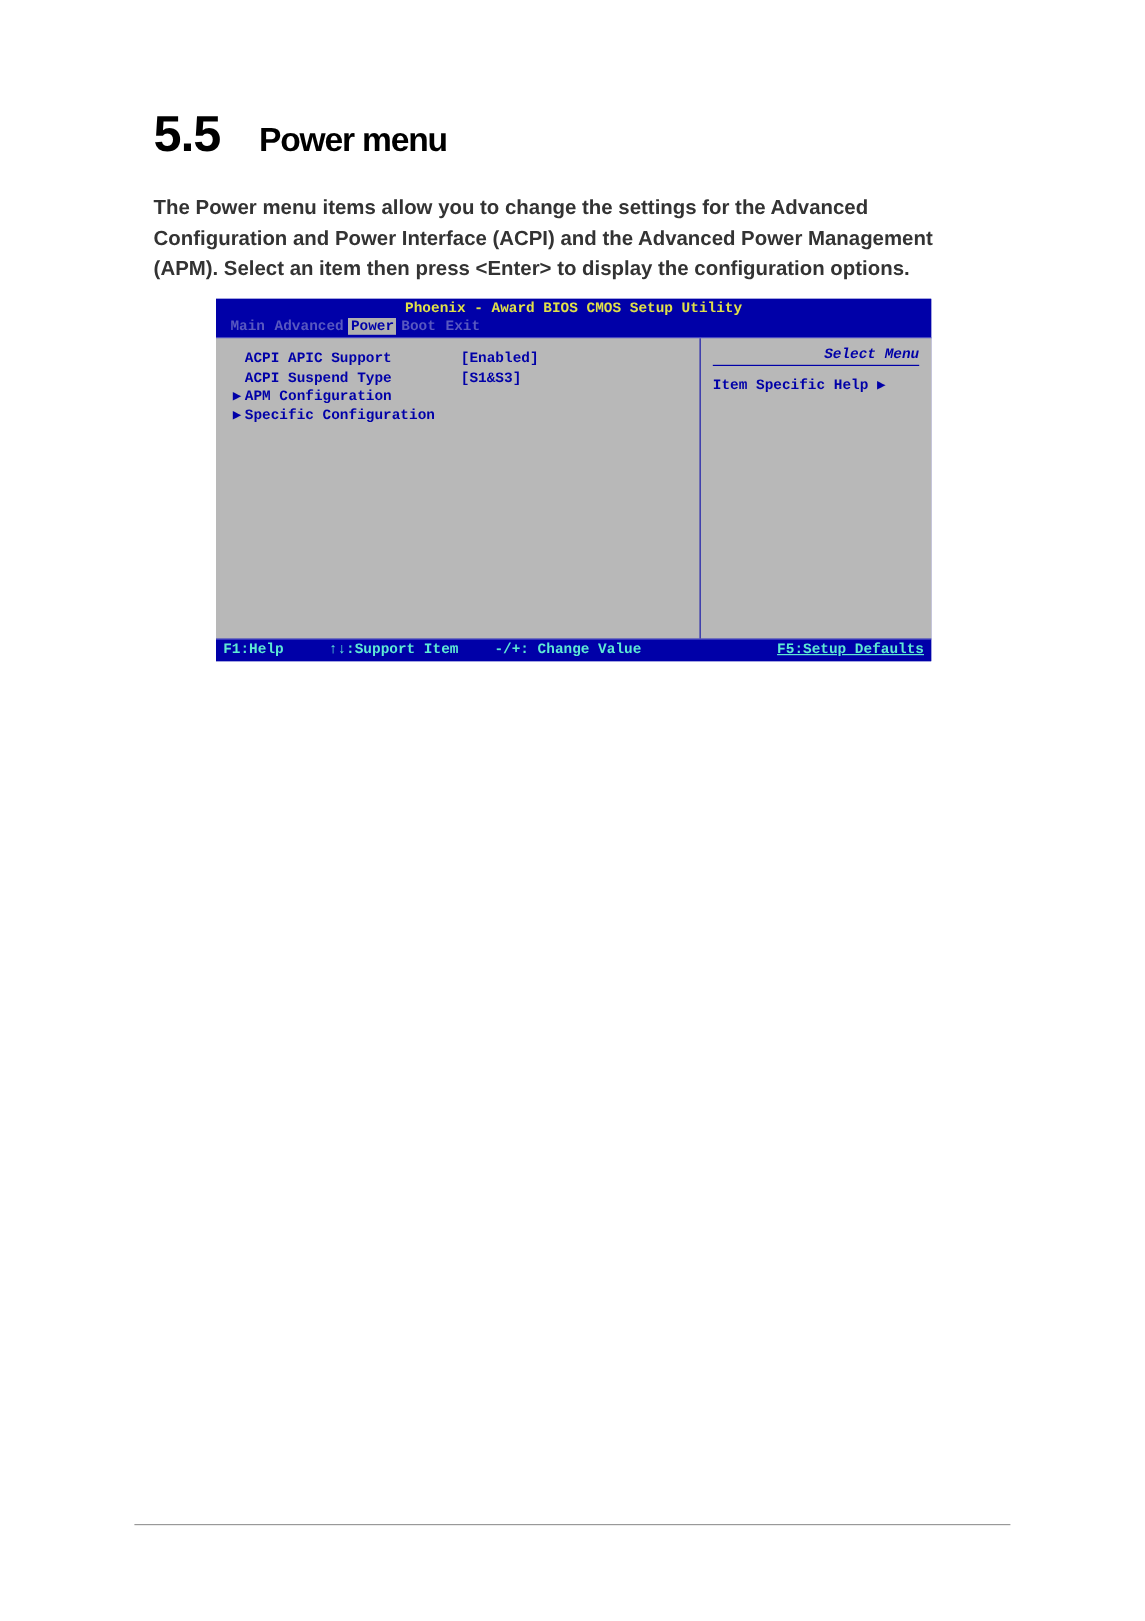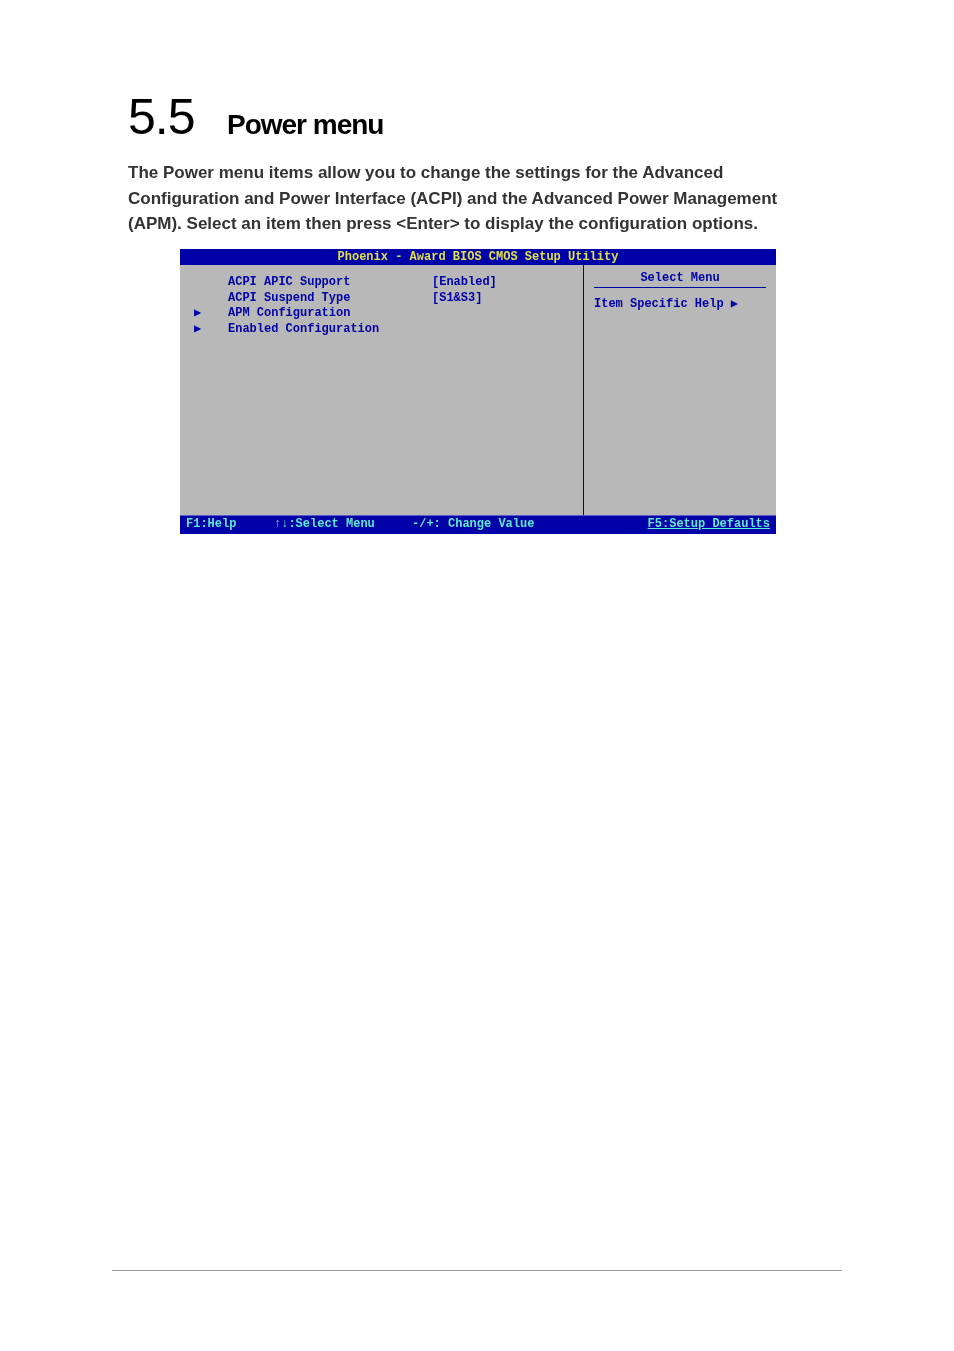--- a/index.html
+++ b/index.html
@@ -13,22 +13,22 @@
       background: #ffffff;
       font-family: Arial, sans-serif;
       position: relative;
     }
     .page-header {
       position: absolute;
       top: 88px;
       left: 128px;
     }
     .section-number {
-      font-size: 50px;
-      font-weight: 400;
+      font-size: 42px;
+      font-weight: 700;
       font-family: Arial Black, Arial, sans-serif;
       letter-spacing: -1px;
       display: inline-block;
     }
     .section-title {
       font-size: 28px;
       font-weight: 900;
       font-family: Arial Black, Arial, sans-serif;
       letter-spacing: -1px;
       margin-left: 28px;
@@ -93,43 +93,43 @@
       padding: 10px 14px;
       min-height: 250px;
       border-right: 1px solid #0000a8;
     }
     .bios-item {
       display: flex;
       color: #0000a8;
       font-weight: bold;
       font-size: 12px;
       line-height: 1.3;
-      gap: 24px;
     }
     .bios-item-marker {
       width: 10px;
       flex-shrink: 0;
     }
     .bios-item-label {
       flex: 0 0 180px;
     }
     .bios-item-value {
       flex: 0 0 100px;
     }
     .bios-right {
       width: 192px;
       background: #b8b8b8;
       padding: 6px 10px;
       color: #0000a8;
       font-weight: bold;
       font-size: 12px;
     }
     .bios-right-title {
-      text-align: center;
+      text-align: right;
       margin-bottom: 2px;
+      font-style: italic;
     }
     .bios-right-divider {
       border-top: 1px solid #0000a8;
       margin-bottom: 8px;
     }
     .bios-help-title {
       margin-bottom: 12px;
     }
     .bios-help-text {
       line-height: 1.3;
@@ -164,52 +164,59 @@
 
 <div class="page-header">
   <span class="section-number">5.5</span>
   <span class="section-title">Power menu</span>
 </div>
 
 <div class="intro-text">The Power menu items allow you to change the settings for the Advanced Configuration and Power Interface (ACPI) and the Advanced Power Management (APM). Select an item then press &lt;Enter&gt; to display the configuration options.</div>
 
 <div class="bios-container">
   <div class="bios-title">Phoenix - Award BIOS CMOS Setup Utility</div>
+  <div class="bios-tabs">
+    <span class="bios-tab dim">Main</span>
+    <span class="bios-tab dim">Advanced</span>
+    <span class="bios-tab active">Power</span>
+    <span class="bios-tab dim">Boot</span>
+    <span class="bios-tab dim">Exit</span>
+  </div>
   <div class="bios-body">
     <div class="bios-left">
       <div class="bios-item">
         <span class="bios-item-marker"></span>
         <span class="bios-item-label">ACPI APIC Support</span>
         <span class="bios-item-value">[Enabled]</span>
       </div>
       <div class="bios-item">
         <span class="bios-item-marker"></span>
         <span class="bios-item-label">ACPI Suspend Type</span>
         <span class="bios-item-value">[S1&amp;S3]</span>
       </div>
       <div class="bios-item">
         <span class="bios-item-marker">▶</span>
         <span class="bios-item-label">APM Configuration</span>
         <span class="bios-item-value"></span>
       </div>
       <div class="bios-item">
         <span class="bios-item-marker">▶</span>
-        <span class="bios-item-label">Enabled Configuration</span>
+        <span class="bios-item-label">Specific Configuration</span>
         <span class="bios-item-value"></span>
       </div>
     </div>
     <div class="bios-right">
       <div class="bios-right-title">Select Menu</div>
       <div class="bios-right-divider"></div>
       <div class="bios-help-title">Item Specific Help ▶</div>
     </div>
   </div>
   <div class="bios-footer">
     <div class="bios-footer-row">
       <span class="bios-footer-col1">F1:Help</span>
-      <span class="bios-footer-col2 arrow-chars">↑↓:Select Menu</span>
+      <span class="bios-footer-col2 arrow-chars">↑↓:Support Item</span>
       <span class="bios-footer-col3">-/+: Change Value</span>
       <span class="bios-footer-col4">F5:Setup Defaults</span>
     </div>
   </div>
 </div>
 
 <div class="page-footer-line"></div>
 
 </body></html>

